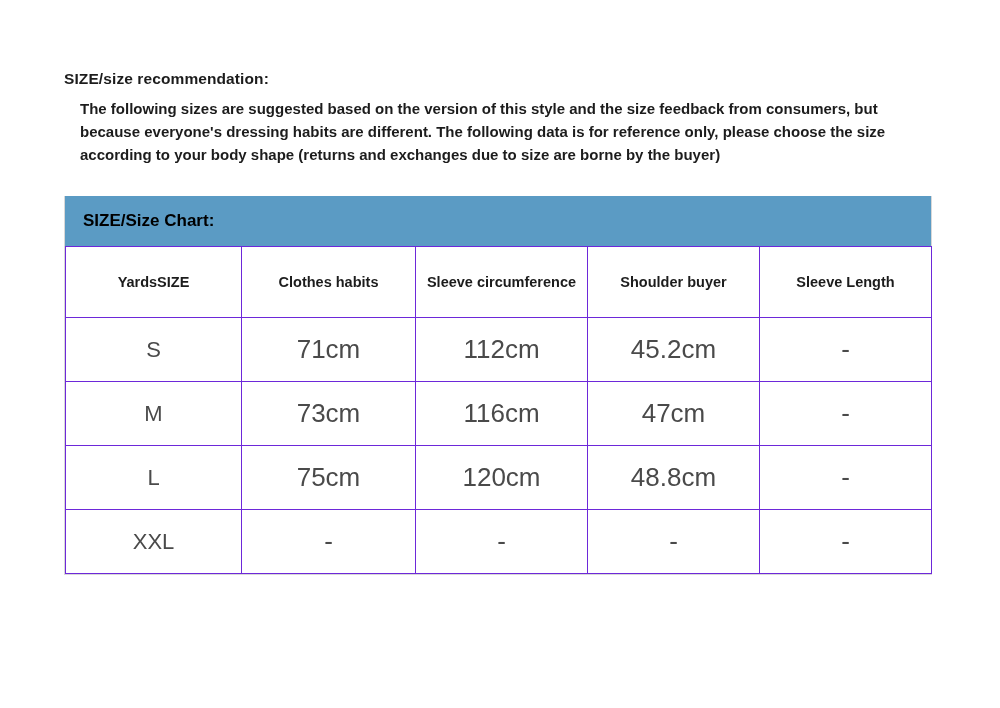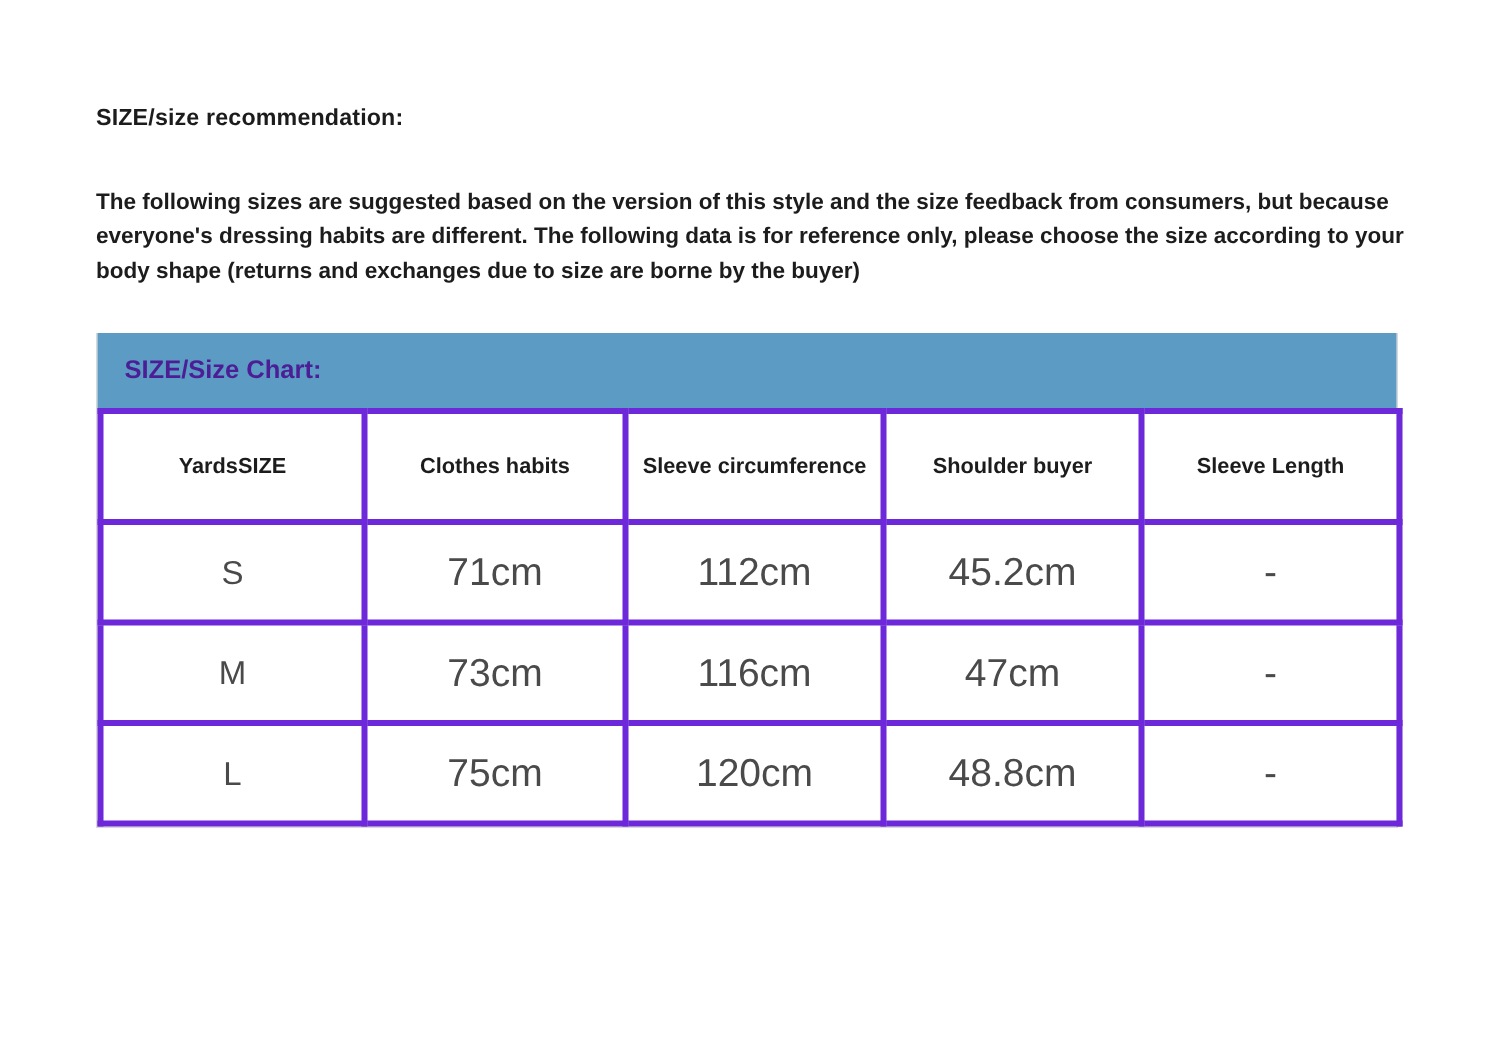--- a/index.html
+++ b/index.html
@@ -18,54 +18,54 @@
     position: relative;
     width: 1000px;
     height: 708px;
     box-sizing: border-box;
     padding: 70px 64px 0 64px;
   }
   .heading {
     font-size: 15.5px;
     font-weight: bold;
     letter-spacing: 0.1px;
-    margin: 0 0 36px 0;
+    margin: 0 0 10px 0;
     color: #1c1c1c;
   }
   .intro {
     font-size: 15px;
     font-weight: bold;
     line-height: 1.52;
     color: #1c1c1c;
-    margin: 0 0 30px 0;
+    margin: 0 0 30px 16px;
     max-width: 880px;
   }
   .table-wrap {
     border: 1px solid #d8d8d8;
     border-top: none;
     width: 866px;
   }
   .table-title {
     background: #5b9bc4;
-    color: #4c1d95;
+    color: #000000;
     font-size: 17px;
     font-weight: bold;
     padding: 21px 0 21px 18px;
     box-sizing: border-box;
     height: 50px;
     display: flex;
     align-items: center;
   }
   table {
     border-collapse: collapse;
     width: 100%;
     table-layout: fixed;
   }
   th, td {
-    border: 4px solid #6d28d9;
+    border: 1px solid #6d28d9;
     text-align: center;
     color: #3a3a3a;
   }
   thead th {
     font-size: 14.5px;
     font-weight: bold;
     height: 62px;
     padding: 4px 6px;
     line-height: 1.25;
     color: #1c1c1c;
@@ -130,17 +130,24 @@
           <td>47cm</td>
           <td>-</td>
         </tr>
         <tr>
           <td class="sizecell">L</td>
           <td>75cm</td>
           <td>120cm</td>
           <td>48.8cm</td>
           <td>-</td>
         </tr>
+        <tr>
+          <td class="sizecell">XXL</td>
+          <td>-</td>
+          <td>-</td>
+          <td>-</td>
+          <td>-</td>
+        </tr>
       </tbody>
     </table>
 
   </div>
 </div>
 
 </body></html>

